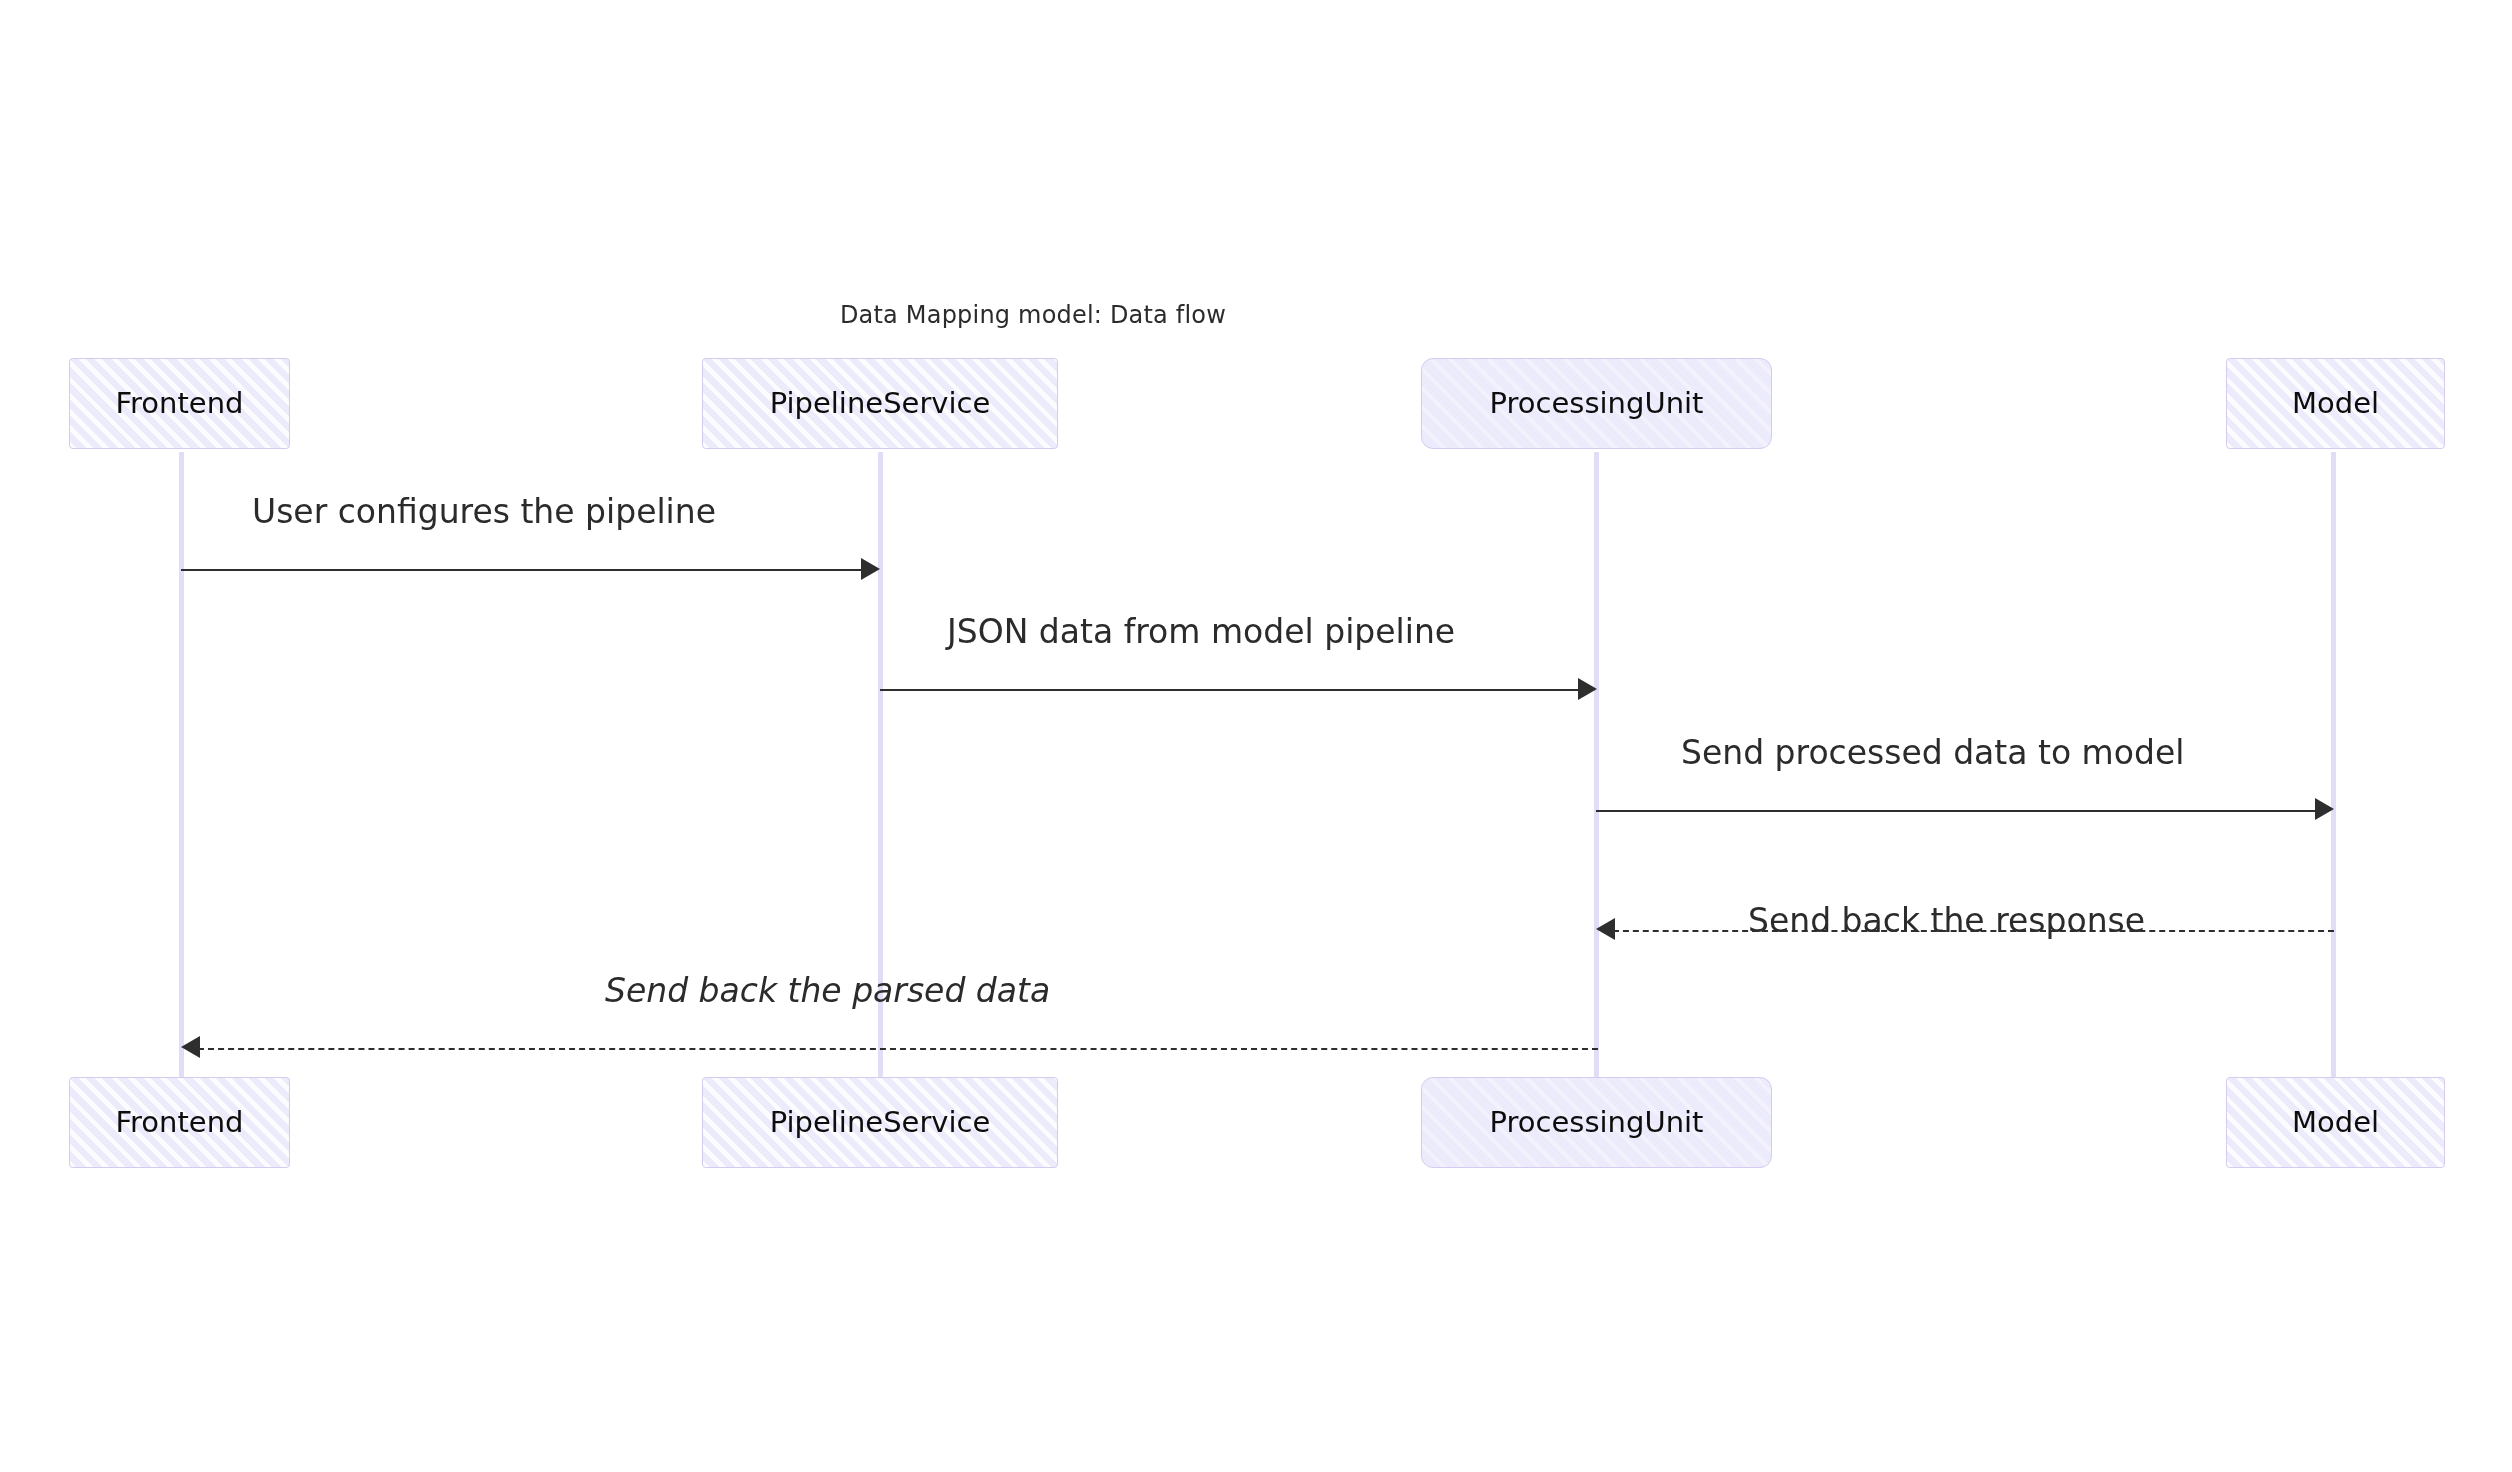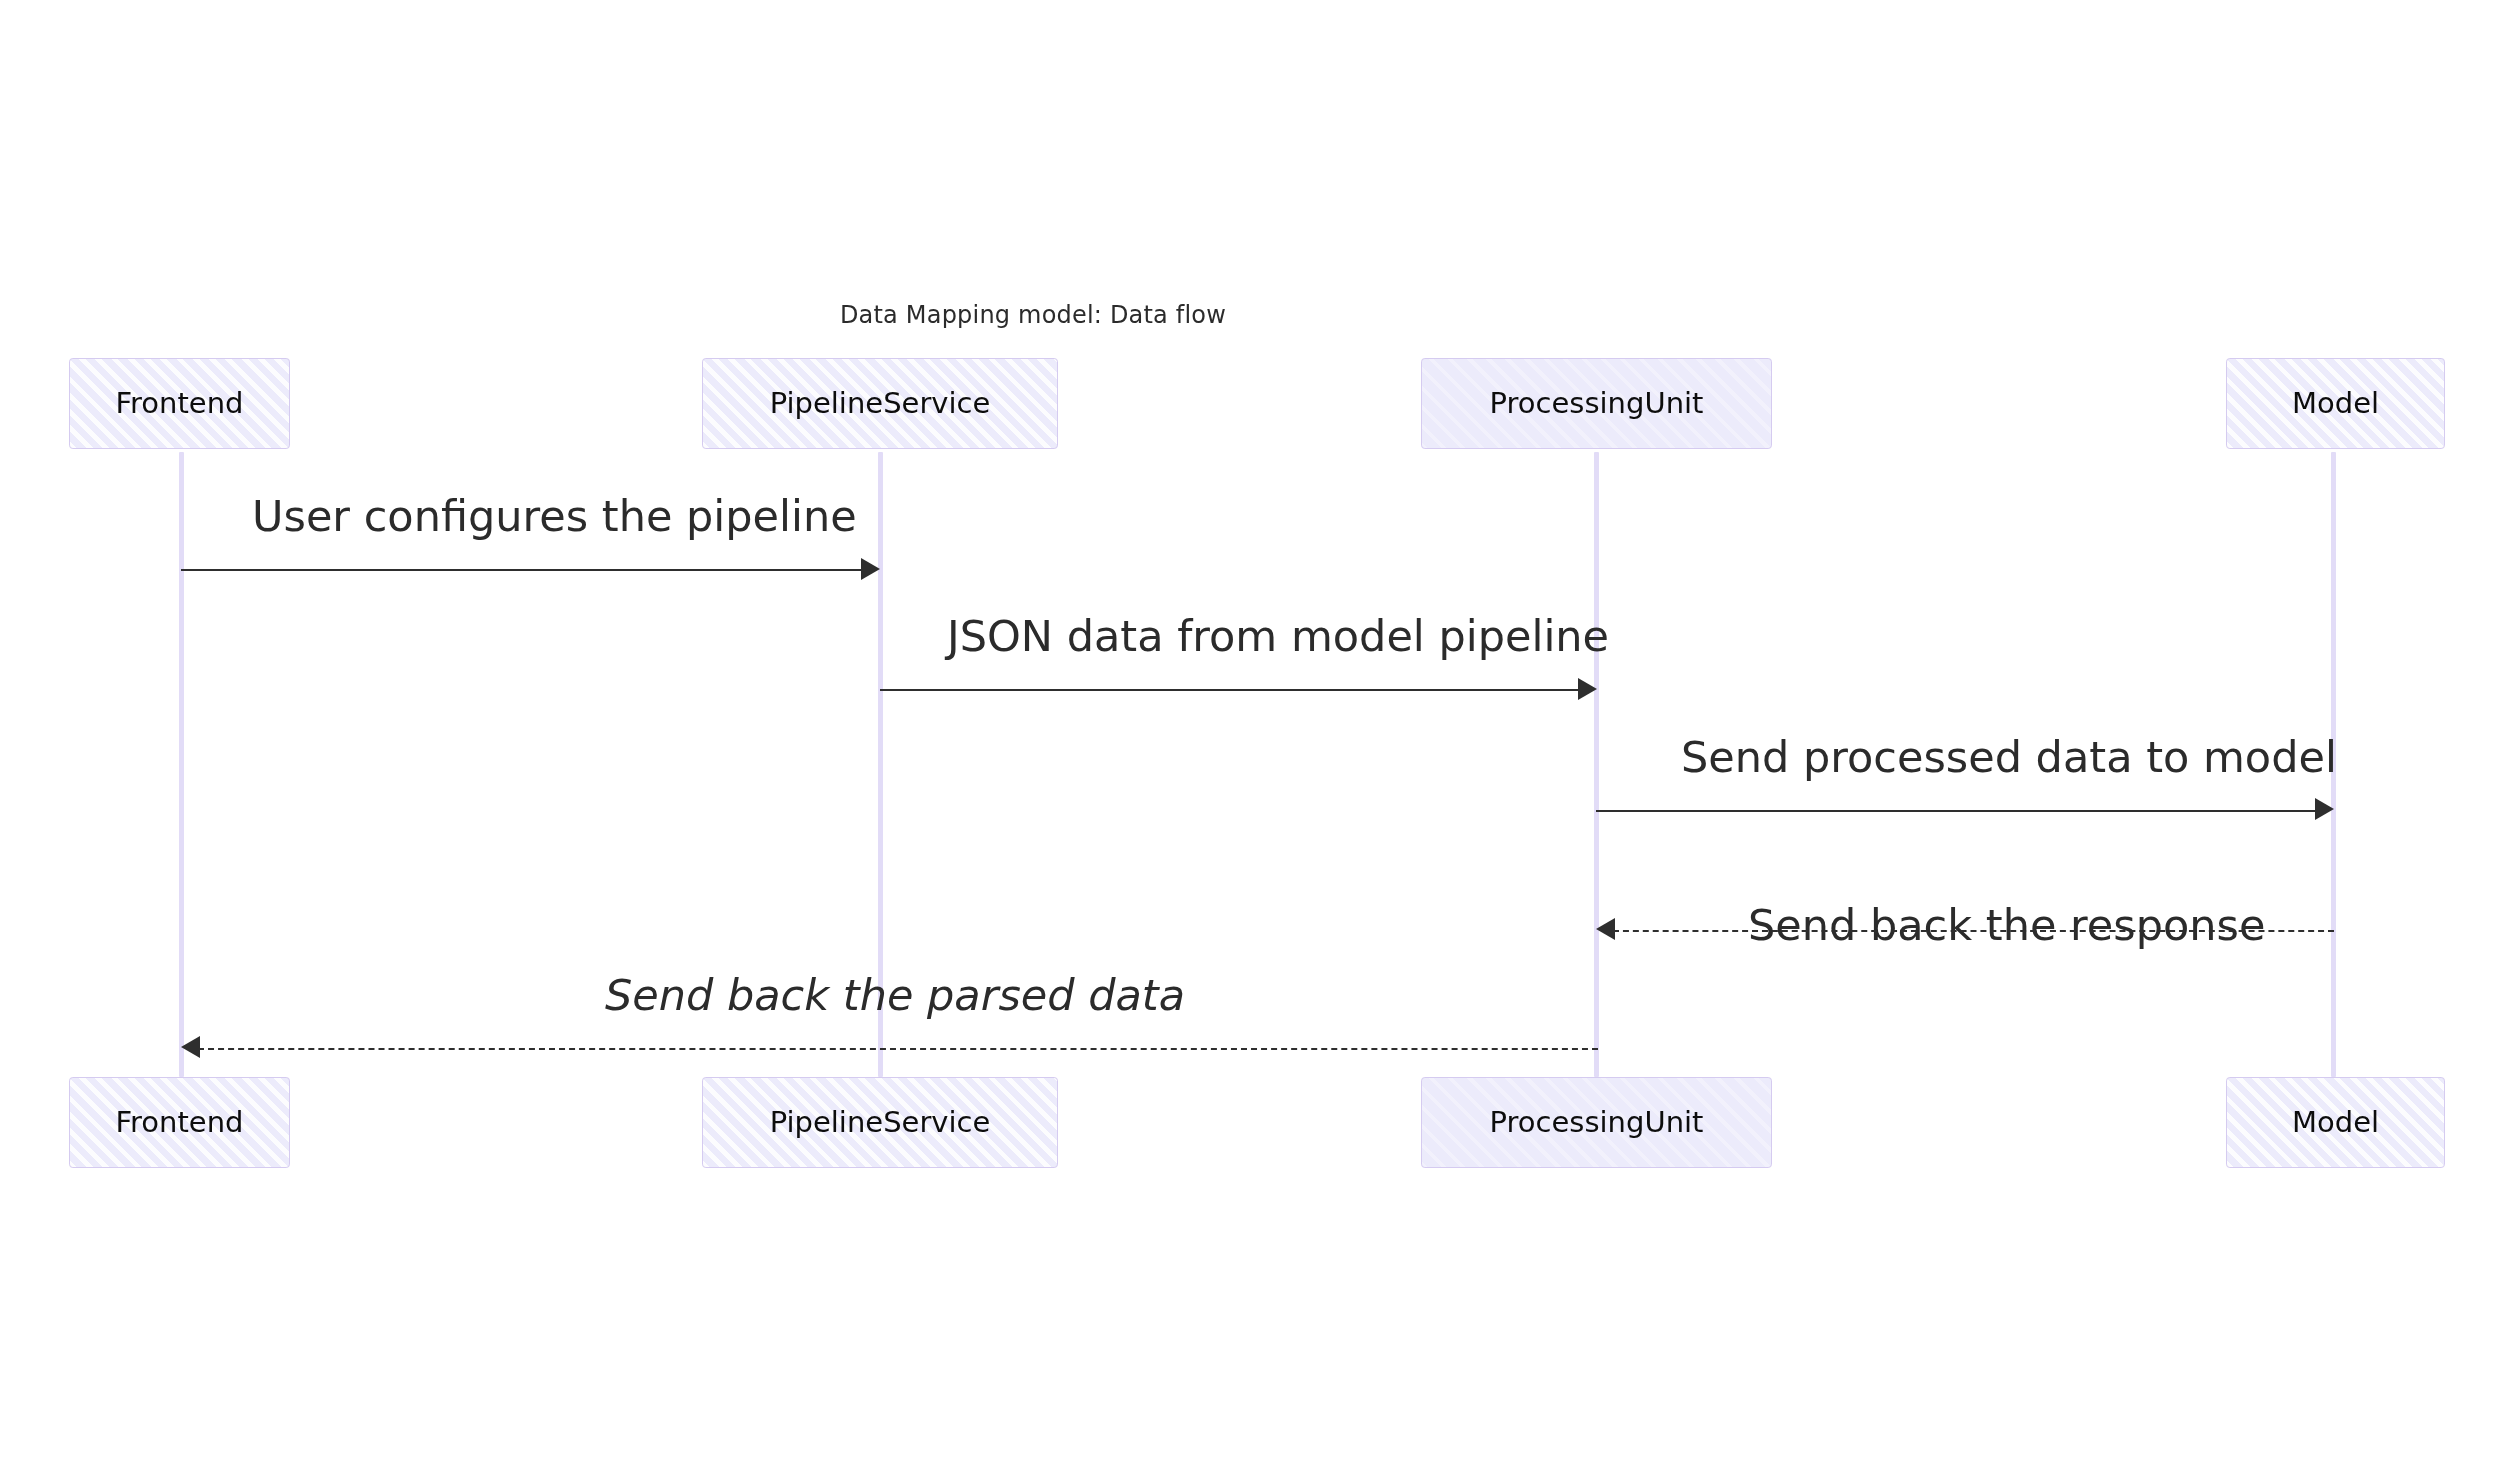--- a/index.html
+++ b/index.html
@@ -63,20 +63,21 @@
     justify-content: center;
   }
   .actor-box.solidish {
     background-image: repeating-linear-gradient(
         45deg,
         rgba(255,255,255,0.32) 0px,
         rgba(255,255,255,0.32) 3.8px,
         rgba(255,255,255,0.0) 3.8px,
         rgba(255,255,255,0.0) 13.5px
       );
+    border-radius: 12px;
   }
   .actor-label {
     font-family: "DejaVu Sans", sans-serif;
     font-size: 29px;
     color: #0d0d0d;
     white-space: nowrap;
     line-height: 1;
   }
 
   
@@ -97,21 +98,21 @@
   }
   .arrow-head.right {
     border-left: 19px solid #2e2e2e;
   }
   .arrow-head.left {
     border-right: 19px solid #2e2e2e;
   }
   .msg-label {
     position: absolute;
     font-family: "DejaVu Sans", sans-serif;
-    font-size: 43px;
+    font-size: 33px;
     color: #2b2b2b;
     white-space: nowrap;
     line-height: 1;
   }
 </style>
 </head>
 <body>
 
 <div id="canvas">
 

